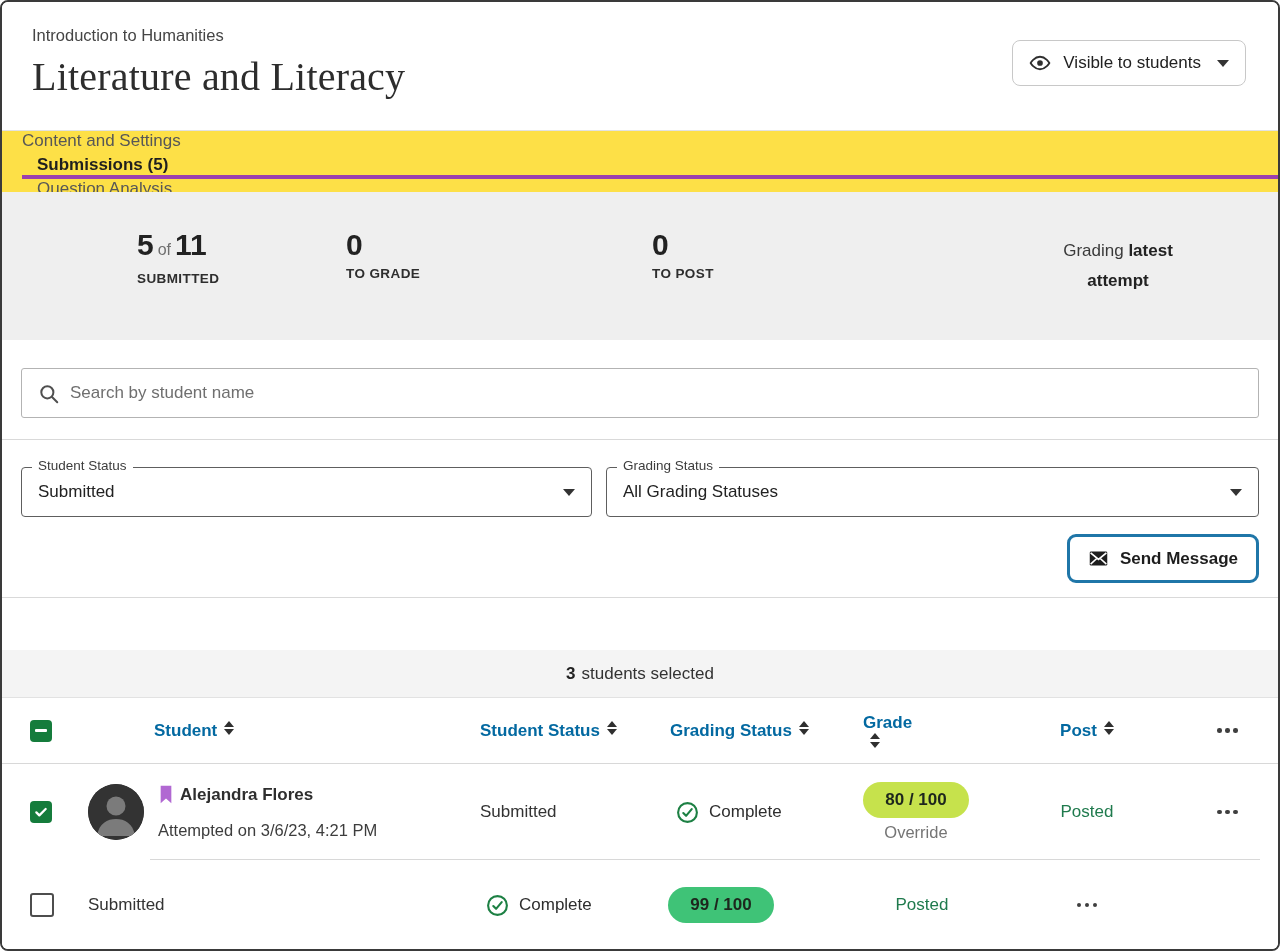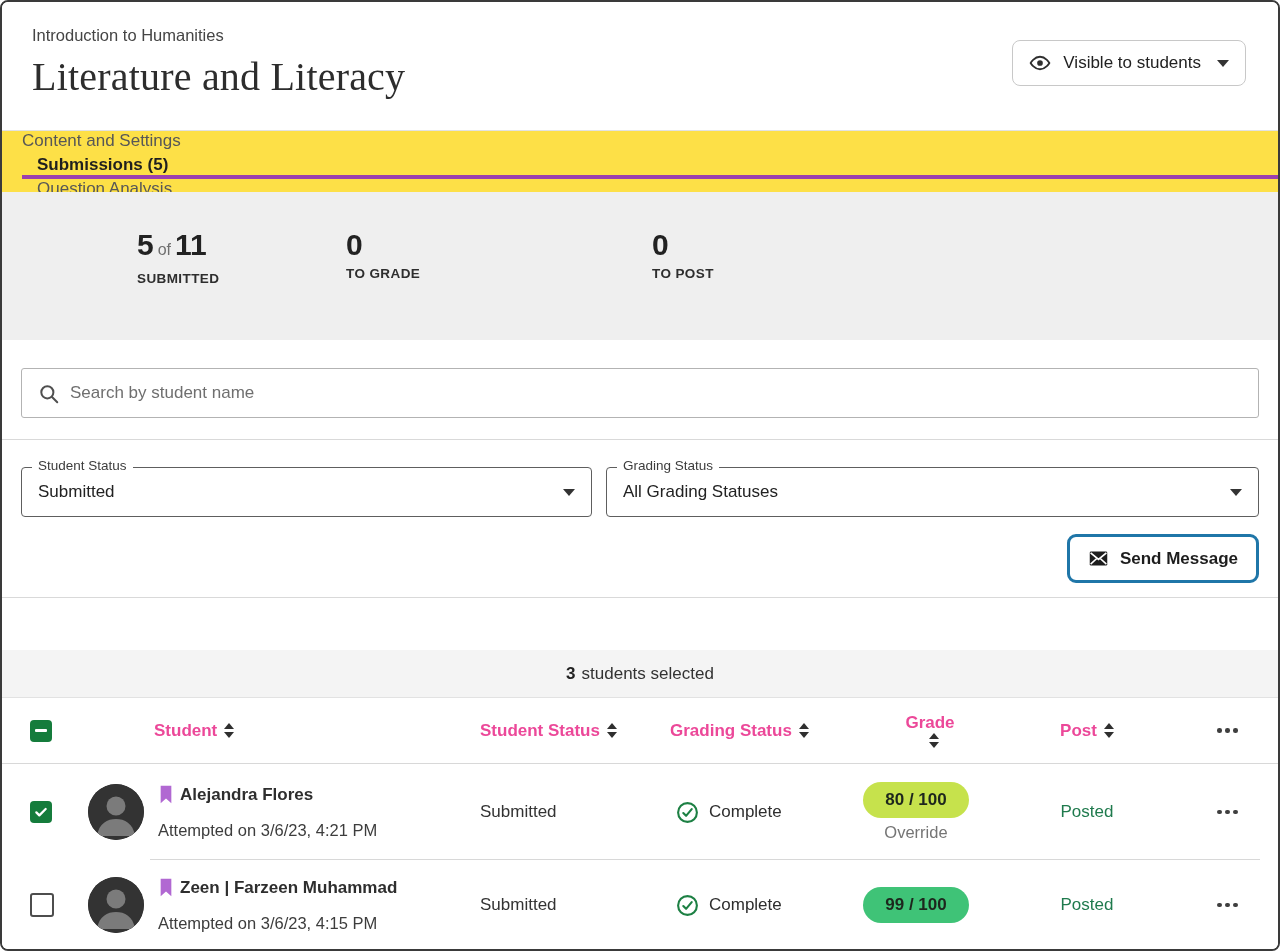--- a/index.html
+++ b/index.html
@@ -54,21 +54,21 @@
               font-size:17px; font-weight:bold; color:#1d1d1d; cursor:pointer; font-family:"Liberation Sans", sans-serif; }
 
   .gapband { height:52px; background:#fff; }
 
   
   .sel-bar { height:48px; display:flex; align-items:center; justify-content:center; gap:6px;
              background:#f4f4f4; border-bottom:1px solid #e2e2e2; font-size:17px; color:#333; }
   .sel-bar b { color:#222; }
   .trow { display:grid; grid-template-columns:68px 392px 190px 195px 150px 180px 1fr; align-items:center; background:#fff; }
   .thead { height:66px; border-bottom:1px solid #d8d8d8; }
-  .th { display:flex; align-items:center; font-size:17px; font-weight:bold; color:#ec4899; cursor:pointer; }
+  .th { display:flex; font-size:17px; font-weight:bold; color:#0369a1; cursor:pointer; }
   .sort { display:inline-flex; flex-direction:column; margin-left:7px; }
   .sort i { display:block; width:0; height:0; border-left:5px solid transparent; border-right:5px solid transparent; }
   .sort .up { border-bottom:6px solid #2f2f2f; margin-bottom:2.5px; }
   .sort .dn { border-top:6px solid #2f2f2f; }
   .c1 { padding-left:28px; } .c2 { padding-left:84px; } .c3,.c4 { padding-left:18px; }
   .c5 { padding-left:16px;flex-direction:column; } .c6 { justify-content:center; display:flex; } .c7 { display:flex; justify-content:center; }
   .dots { display:flex; gap:3.5px; cursor:pointer; padding:6px; }
   .dots i { width:4.5px; height:4.5px; border-radius:50%; background:#3f3f3f; }
 
   .data-row { position:relative; }
@@ -129,20 +129,24 @@
       <div class="lbl">SUBMITTED</div>
     </div>
     <div class="stat stat2">
       <div class="nums">0</div>
       <div class="lbl">TO GRADE</div>
     </div>
     <div class="stat stat3">
       <div class="nums">0</div>
       <div class="lbl">TO POST</div>
     </div>
+    <div class="gmode">
+      <span>Grading</span>
+      <b>latest attempt</b>
+    </div>
   </div>
 
   <div class="search-wrap">
     <div class="search-box">
       <span>
         <svg width="22" height="22" viewBox="0 0 24 24" fill="none" stroke="#4f4f4f" stroke-width="2.2" stroke-linecap="round">
             <circle cx="10.2" cy="10.2" r="6.6"></circle>
             <path d="M15.3 15.3L21 21"></path>
           </svg>
       </span>
@@ -286,38 +290,20 @@
           <i></i>
           <i></i>
         </div>
     </div>
   </div>
 
   <div class="trow data-row row-b">
     <div class="c1">
       <div class="cb empty"></div>
     </div>
-    <div class="stu-cell">
-      <div class="avatar">
-        <svg width="56" height="56" viewBox="0 0 56 56">
-            <circle cx="28" cy="28" r="28" fill="#333"></circle>
-            <circle cx="28" cy="22" r="9.5" fill="#7b7b7b"></circle>
-            <path d="M9 52c2-13 10.5-17 19-17s17 4 19 17z" fill="#7b7b7b"></path>
-          </svg>
-      </div>
-      <div class="stu-info">
-        <div class="name-line">
-          <svg width="16" height="19" viewBox="0 0 24 28">
-              <path d="M4 1h16v26l-8-7-8 7z" fill="#b168d2"></path>
-            </svg>
-          <span>Zeen | Farzeen Muhammad</span>
-        </div>
-        <div class="attempted">Attempted on 3/6/23, 4:15 PM</div>
-      </div>
-    </div>
     <div class="c3 cell-txt">Submitted</div>
     <div class="gstat">
       <svg width="23" height="23" viewBox="0 0 24 24">
           <circle cx="12" cy="12" r="9.8" fill="none" stroke="#1d8044" stroke-width="2.2"></circle>
           <path d="M7.6 12.6l2.9 2.9 5.9-7" fill="none" stroke="#1d8044" stroke-width="2.2" stroke-linecap="round" stroke-linejoin="round"></path>
         </svg>
       <span>Complete</span>
     </div>
     <div>
       <div class="grade-wrap">

